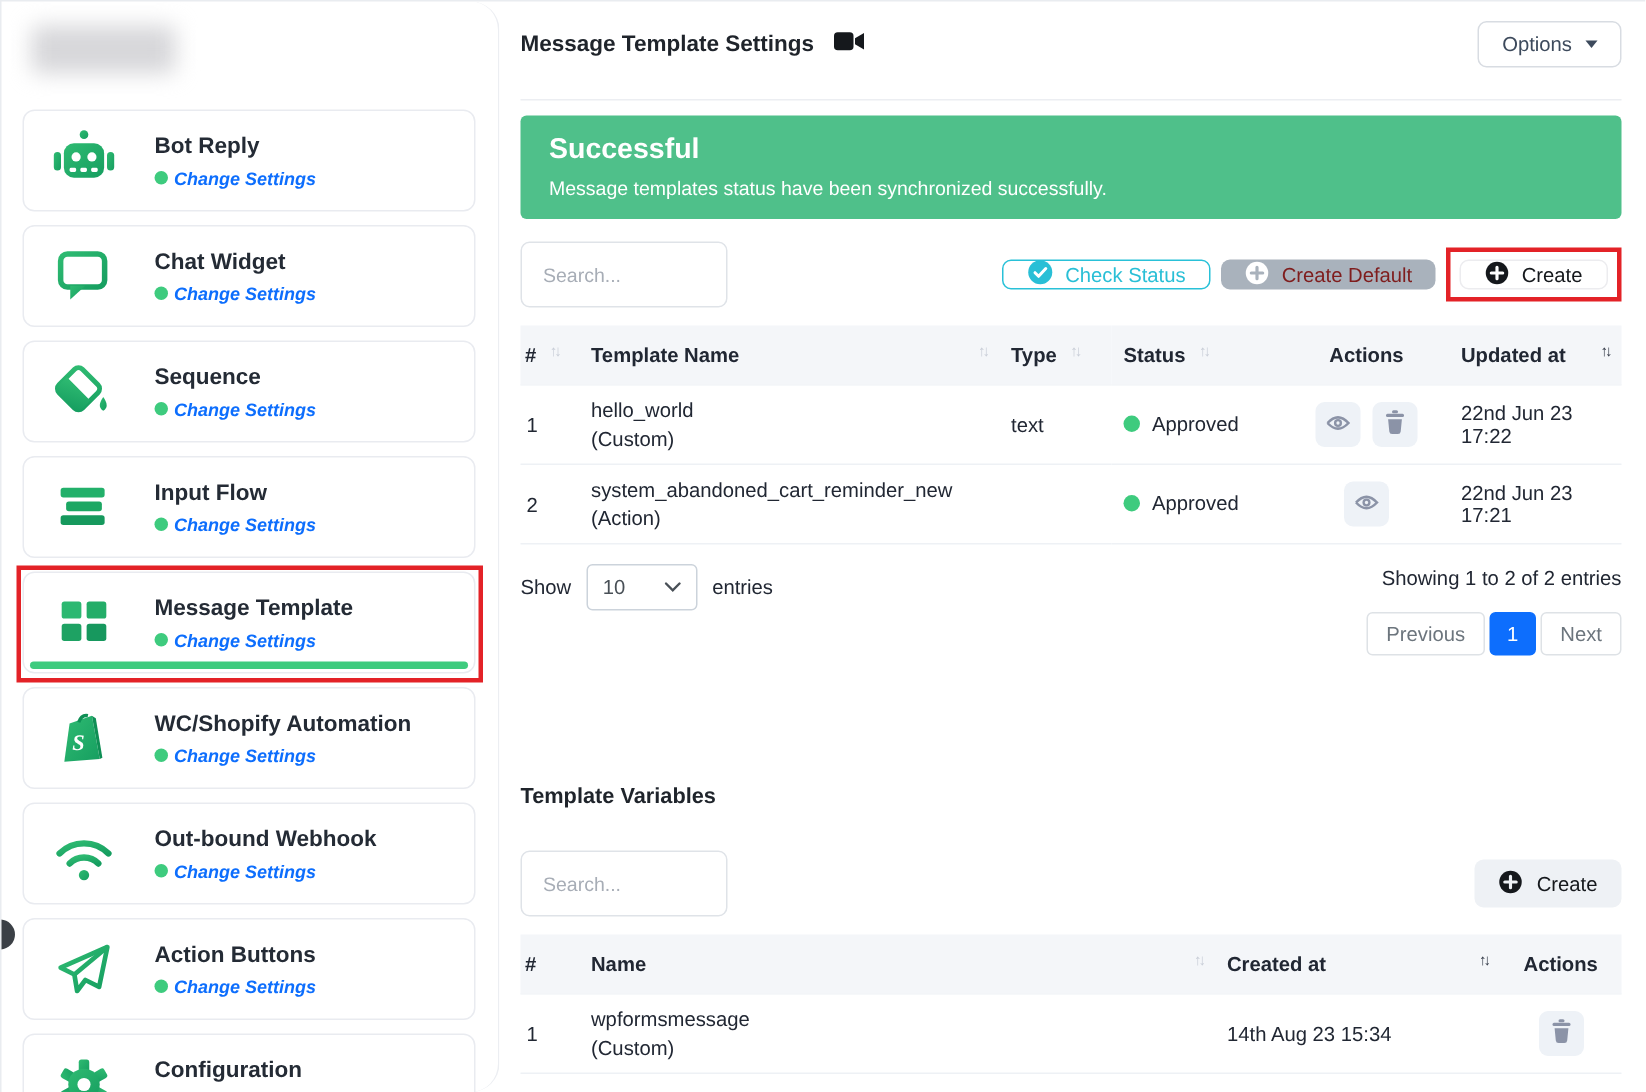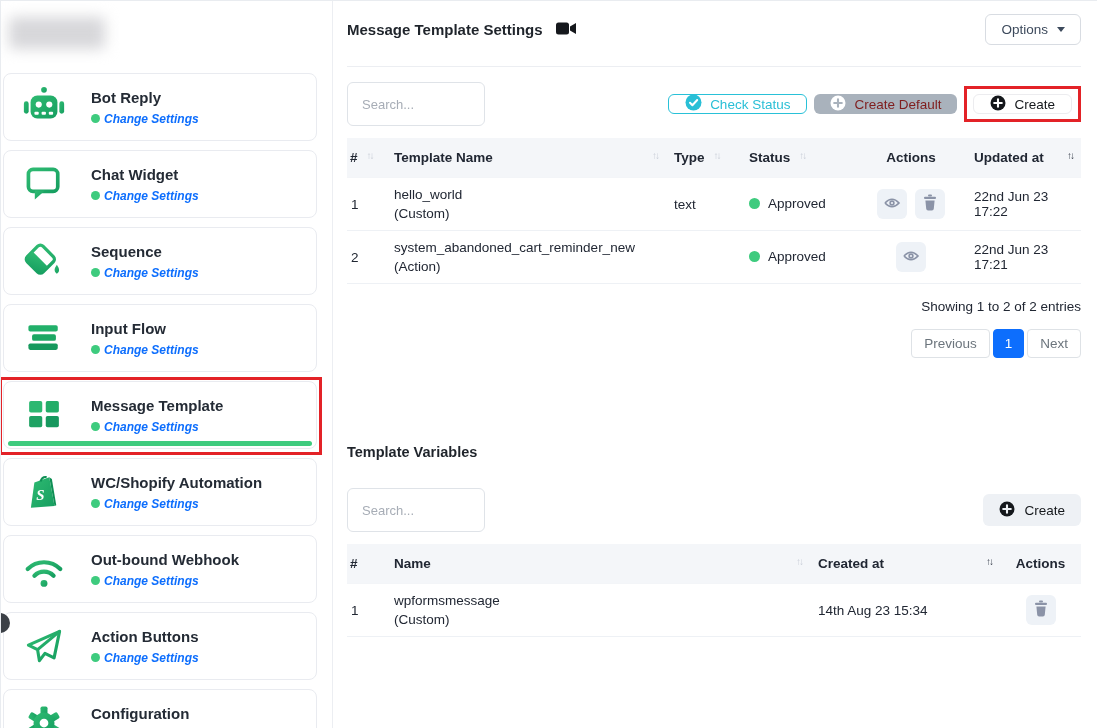--- a/index.html
+++ b/index.html
@@ -1,21 +1,21 @@
 <!DOCTYPE html>
 <html><head>
 <meta charset="utf-8">
 <style>
   * { margin:0; padding:0; box-sizing:border-box; }
   body { background:#fff; font-family:"Liberation Sans", sans-serif; color:#212733; }
   .container{ width:1097px; height:728px; background:#fff; display:flex; overflow:hidden;
     border-top:1px solid #e9ecf0; border-left:1px solid #e9ecf0; position:relative; }
 
   
-  .sidebar{ width:332px; min-width:332px; padding:12px 15px 0 2px; border-right:1px solid #eceef2; }
+  .sidebar{ width:332px; min-width:332px; padding:12px 15px 0 14px; border-right:1px solid #eceef2;border-radius:19px; }
   .logo-blur{ width:96px; height:32px; margin:4px 0 24px 6px; background:#d7d7da; border-radius:4px; filter:blur(7px); }
   .nav-card{ position:relative; height:68px; border:1px solid #e9ebf0; border-radius:8px; background:#fff;
     display:flex; align-items:center; padding:0 12px 0 17px; margin-bottom:9px; cursor:pointer; }
   .nav-icon{ width:46px; height:46px; display:flex; align-items:center; justify-content:center; margin-right:24px; flex:none; }
   .nav-title{ font-size:15px; font-weight:bold; color:#242b35; margin-bottom:6px; }
   .nav-sub{ display:flex; align-items:center; gap:4px;font-style:italic; }
   .dot{ width:9px; height:9px; border-radius:50%; background:#3ecb7e; flex:none; }
   .change-link{ color:#0d6efd; font-size:12px; font-weight:bold; text-decoration:none; }
   .nav-card.active::after{ content:""; position:absolute; left:4px; right:4px; bottom:2px; height:5px;
     background:#3ecb7e; border-radius:4px; }
@@ -315,20 +315,24 @@
               <path d="M14 5.5 L20 2 v11 L14 9.5 z" fill="#15181c"></path>
             </svg>
         </span>
       </div>
       <button class="options-btn">
         <span>Options</span>
         <span class="caret"></span>
       </button>
     </div>
 
+    <div class="alert">
+      <div class="alert-title">Successful</div>
+      <div class="alert-msg">Message templates status have been synchronized successfully.</div>
+    </div>
 
     <div class="controls">
       <input class="search-input" type="text" placeholder="Search..." style="">
       <div class="controls-right">
         <button class="btn btn-check">
           <span>
             <svg width="17" height="17" viewBox="0 0 17 17">
                 <circle cx="8.5" cy="8.5" r="8" fill="#29bfd6"></circle>
                 <path d="M5 8.8 l2.4 2.4 L12.2 6" stroke="#fff" stroke-width="2" fill="none" stroke-linecap="round" stroke-linejoin="round"></path>
               </svg>
@@ -465,20 +469,30 @@
                 </span>
               </button>
             </span>
           </td>
           <td>22nd Jun 23 17:21</td>
         </tr>
       </tbody>
     </table>
 
     <div class="table-footer">
+      <div class="show-group">
+        <span>Show</span>
+        <div class="page-size">
+          <span>10</span>
+          <svg width="11" height="7" viewBox="0 0 11 7">
+              <path d="M1 1 l4.5 4.5 L10 1" fill="none" stroke="#495057" stroke-width="1.6" stroke-linecap="round"></path>
+            </svg>
+        </div>
+        <span>entries</span>
+      </div>
       <div class="footer-right">
         <div class="summary">Showing 1 to 2 of 2 entries</div>
         <div class="pagination">
           <button class="pg-btn">Previous</button>
           <button class="pg-current">1</button>
           <button class="pg-btn">Next</button>
         </div>
       </div>
     </div>
 

